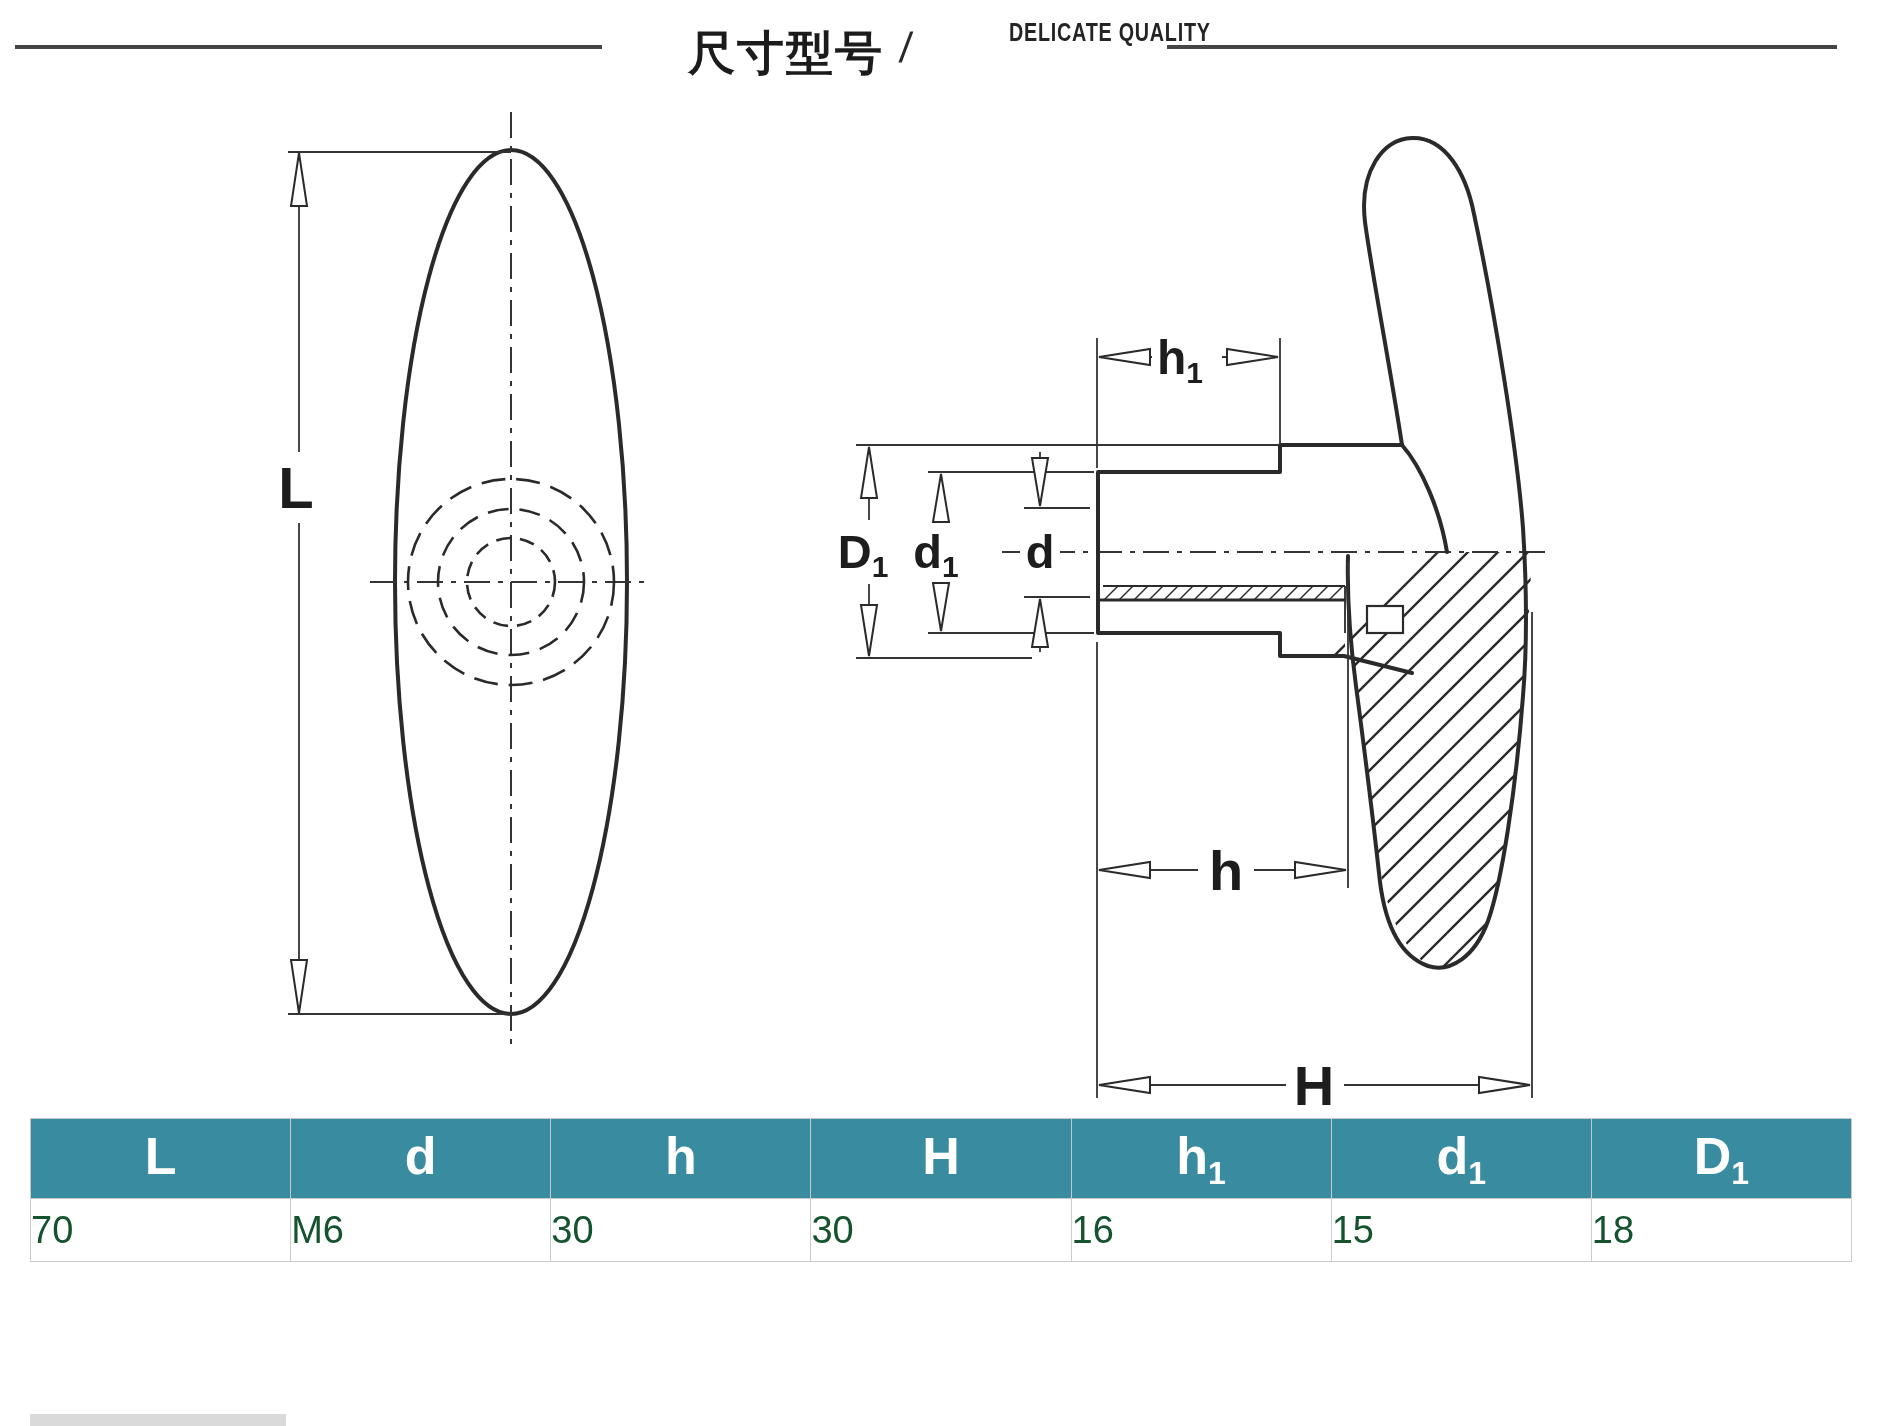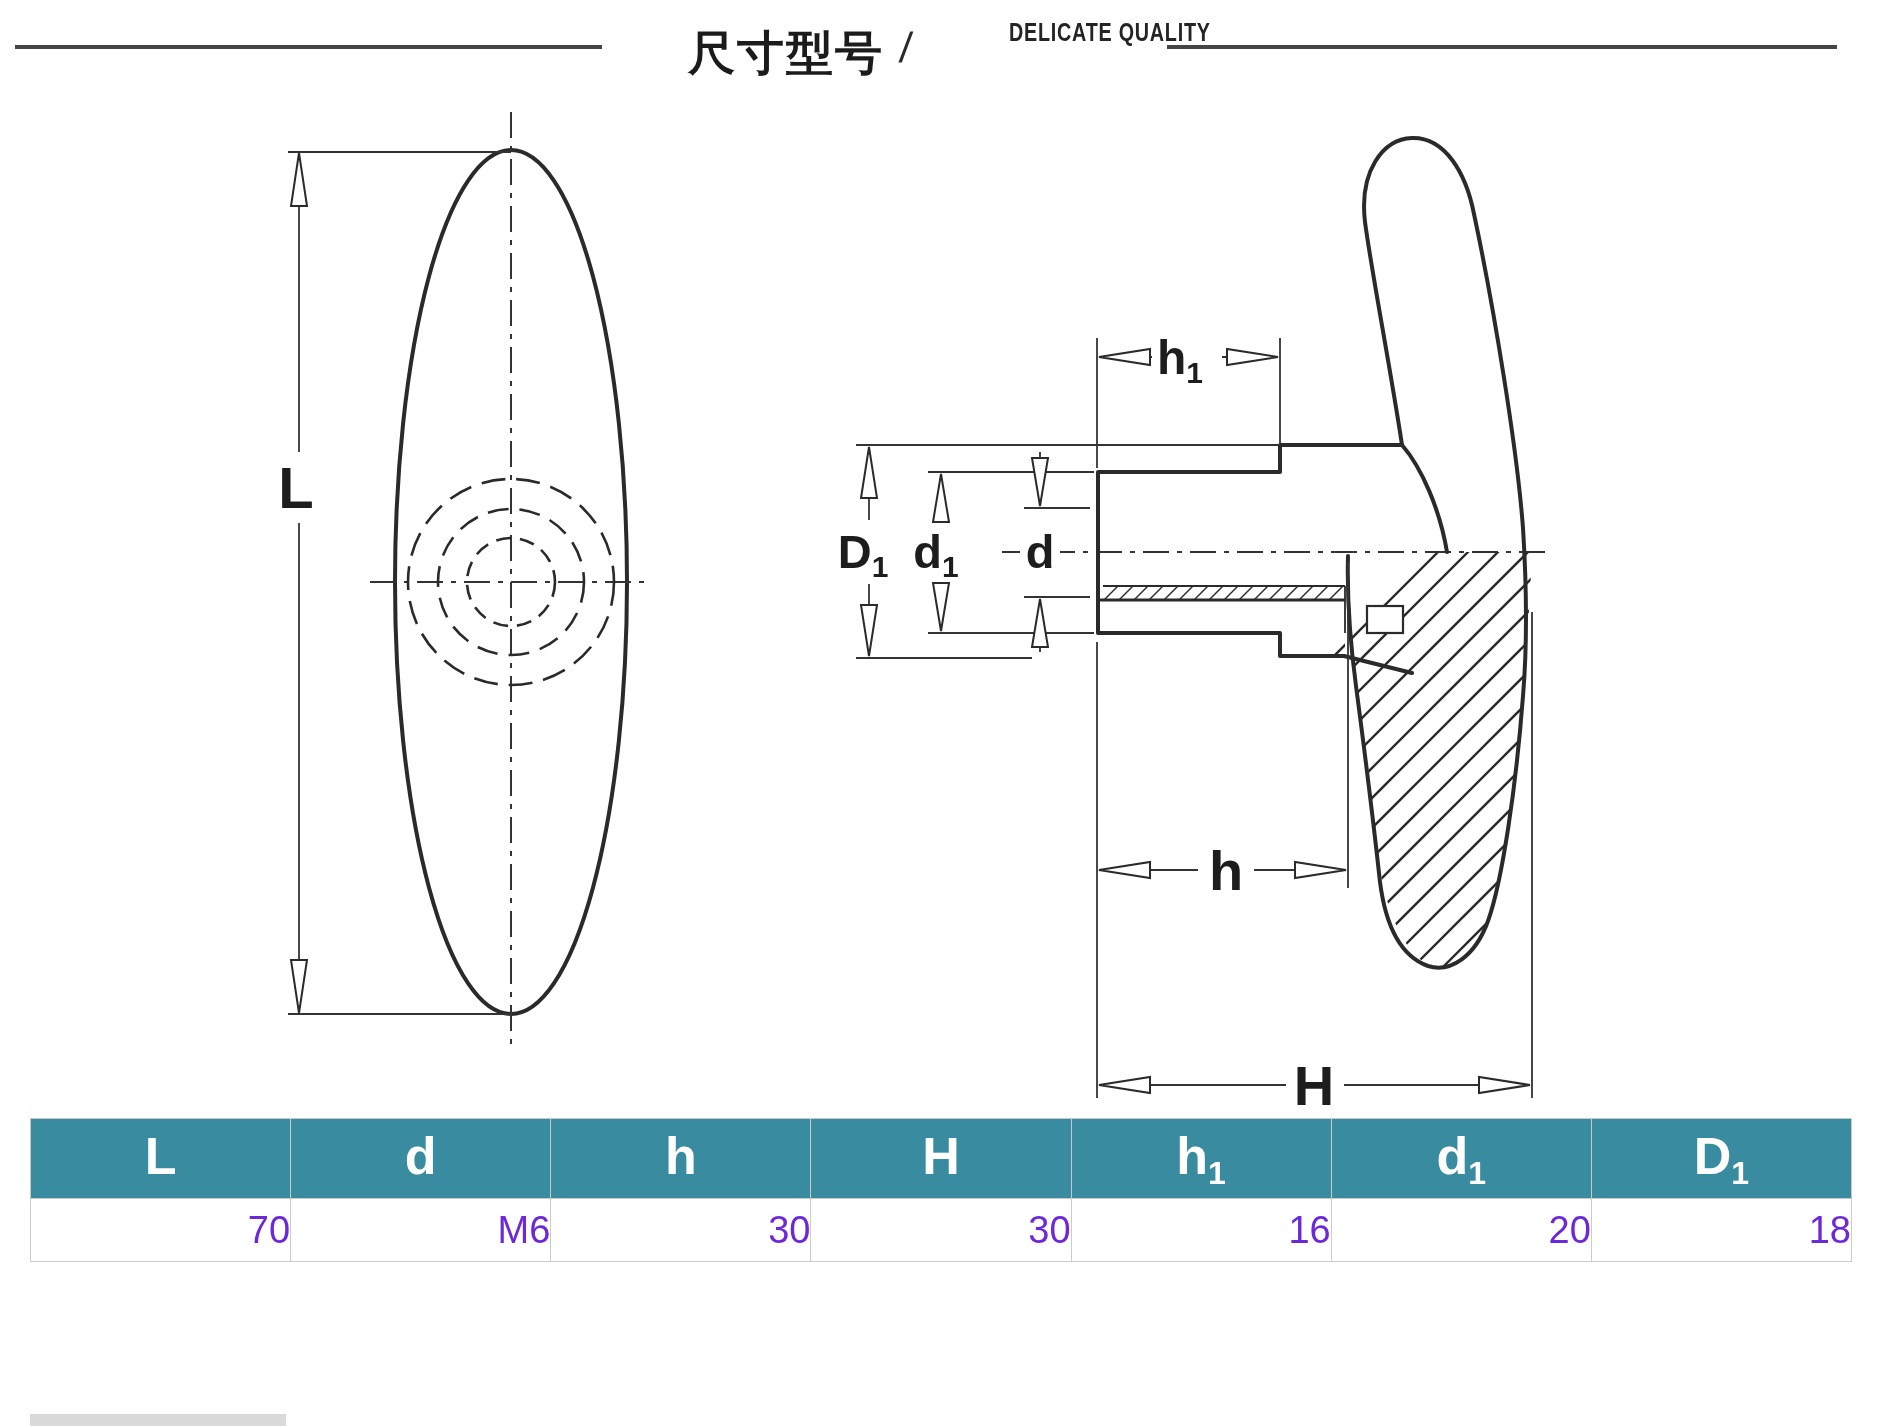--- a/index.html
+++ b/index.html
@@ -32,21 +32,21 @@
     position:absolute;left:30px;top:1118px;width:1822px;
     border-collapse:collapse;table-layout:fixed;
   }
   #spec-table th{
     background:#398ba0;color:#ffffff;font-weight:700;font-size:52px;
     height:79px;text-align:center;vertical-align:middle;
     border:1px solid #c9c9c9;padding:0;
   }
   #spec-table th .hs{font-size:32px;vertical-align:-10px;font-weight:700;}
   #spec-table td{
-    height:62px;font-size:38px;color:#6d28d9;text-align:right;vertical-align:middle;
+    height:62px;font-size:38px;color:#14532d;text-align:left;vertical-align:middle;
     border:1px solid #cccccc;background:#ffffff;padding:0;
   }
   .cutoff{position:absolute;left:30px;top:1414px;width:256px;height:12px;background:#dadada;}
 </style>
 </head>
 <body>
 
 <div class="rule left"></div>
 <div class="title-cjk">尺寸型号</div>
 <div class="title-slash">/</div>
@@ -218,18 +218,18 @@
         <th><span class="hb">D</span><span class="hs">1</span></th>
       </tr>
     </thead>
   <tbody id="body-rows">
       <tr>
         <td>70</td>
         <td>M6</td>
         <td>30</td>
         <td>30</td>
         <td>16</td>
-        <td>20</td>
+        <td>15</td>
         <td>18</td>
       </tr>
     </tbody>
 </table>
 <div class="cutoff"></div>
 
 </body></html>

